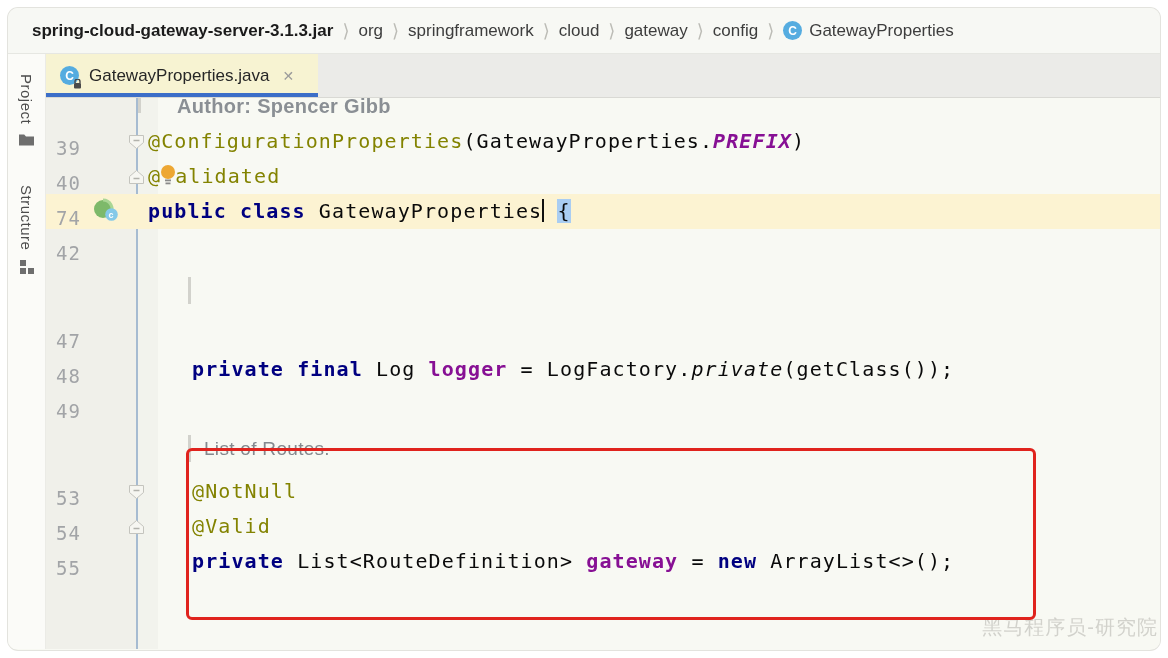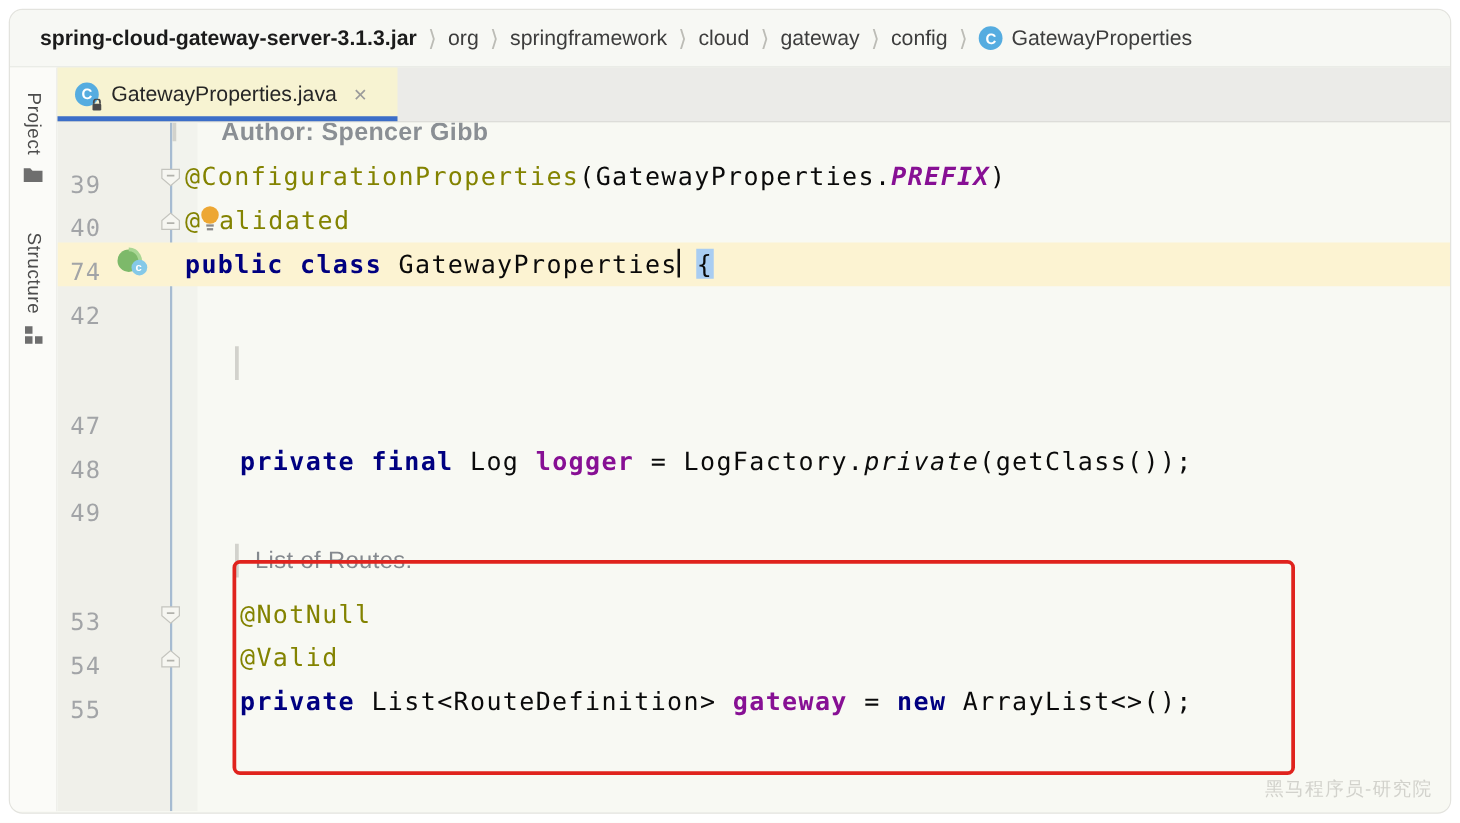--- a/index.html
+++ b/index.html
@@ -75,22 +75,22 @@
   .doc-bar { width:3px; height:27px; background:#d2d2cc; margin-left:40px; flex:0 0 auto; }
   .doc-text { font-family:"Liberation Sans", sans-serif; font-size:19px; color:#84898e;
     margin-left:13px; letter-spacing:0.3px; }
   .row.docclip { overflow:hidden; }
   .row.docclip .dc { display:flex; align-items:flex-start; margin-top:-9px; }
   .row.docclip .doc-bar { margin-left:-10px; height:24px; }
   .row.docclip .doc-text { font-size:20px; font-weight:600; color:#8a8f94; margin-left:36px; }
 
   .red-box { position:absolute; left:140px; top:350px; width:850px; height:172px;
     border:3px solid var(--redBox,#e0231d); border-radius:6px; z-index:6; pointer-events:none; }
-  .watermark { position:absolute; right:14px; bottom:8px; z-index:2;
-    font-size:15px; color:#d2d2cc; letter-spacing:1px; }
+  .watermark { position:absolute; right:2px; bottom:8px; z-index:2;
+    font-size:20px; color:#d2d2cc; letter-spacing:1px; }
 </style>
 </head>
 <body>
 
 <div class="window">
 
   <div class="crumbbar" id="breadcrumb">
       <span class="crumb bold">spring-cloud-gateway-server-3.1.3.jar</span>
       <span class="crumb-sep">⟩</span>
       <span class="crumb">org</span>

